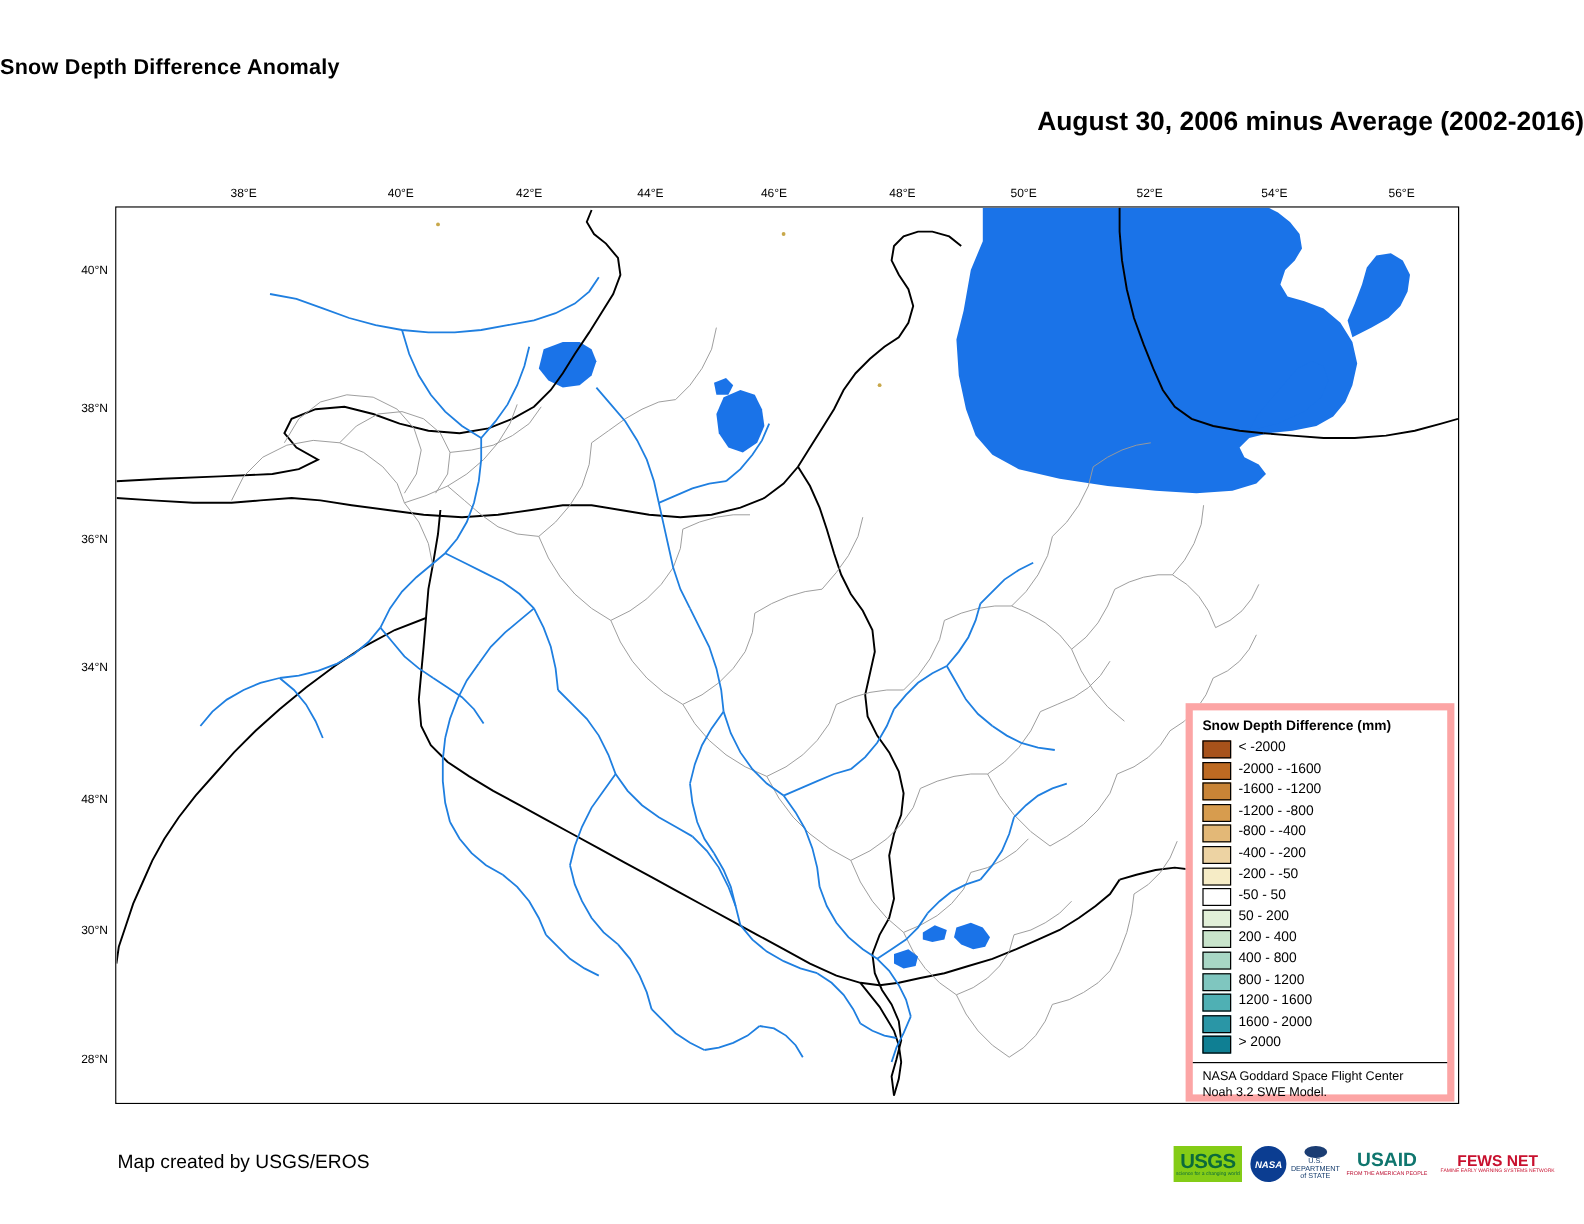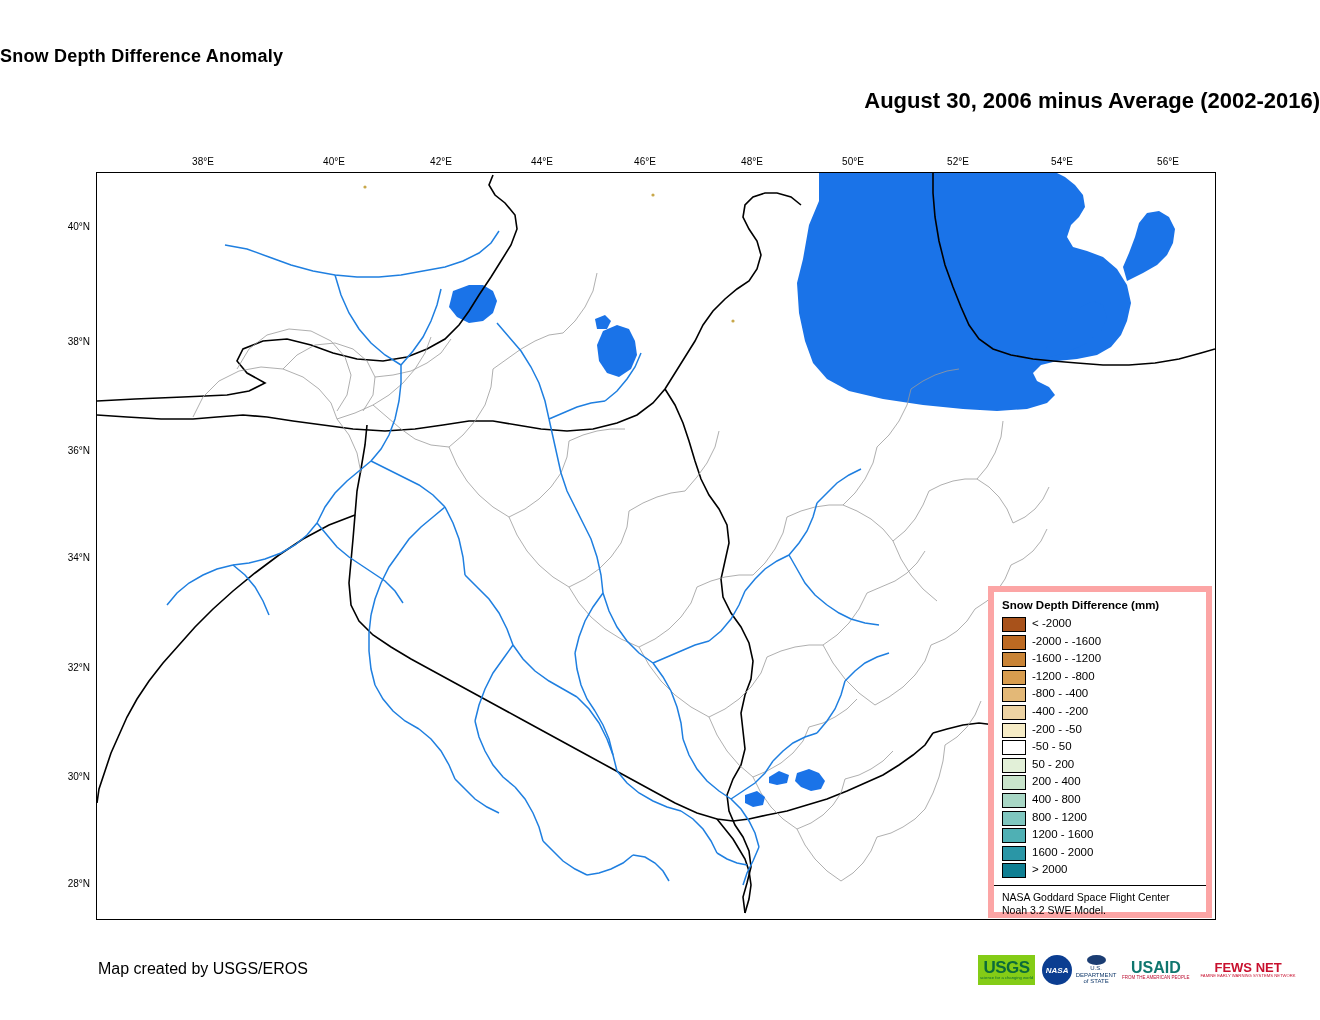--- a/index.html
+++ b/index.html
@@ -188,21 +188,21 @@
 <div class="tick-label-top" style="left:752px">48°E</div>
 <div class="tick-label-top" style="left:853px">50°E</div>
 <div class="tick-label-top" style="left:958px">52°E</div>
 <div class="tick-label-top" style="left:1062px">54°E</div>
 <div class="tick-label-top" style="left:1168px">56°E</div>
 
 <div class="tick-label-left" style="left:56px; width:34px; top:226px">40°N</div>
 <div class="tick-label-left" style="left:56px; width:34px; top:341px">38°N</div>
 <div class="tick-label-left" style="left:56px; width:34px; top:450px">36°N</div>
 <div class="tick-label-left" style="left:56px; width:34px; top:557px">34°N</div>
-<div class="tick-label-left" style="left:56px; width:34px; top:667px">32°N</div>
+<div class="tick-label-left" style="left:56px; width:34px; top:667px">48°N</div>
 <div class="tick-label-left" style="left:56px; width:34px; top:776px">30°N</div>
 <div class="tick-label-left" style="left:56px; width:34px; top:883px">28°N</div>
 
 <div id="map-frame">
   <svg id="map-svg" width="1118" height="746" viewBox="0 0 1118 746" xmlns="http://www.w3.org/2000/svg">
     <rect x="0" y="0" width="1118" height="746" fill="#ffffff"></rect>
 
     <g>
       <path d="M722,0 L722,28 L712,52 L706,86 L700,110 L702,140 L708,168 L716,190 L730,206 L752,218 L786,226 L826,232 L866,236 L900,238 L930,236 L950,230 L958,222 L952,214 L940,208 L936,200 L944,192 L960,188 L980,186 L1000,182 L1014,174 L1024,162 L1030,148 L1034,130 L1030,112 L1020,96 L1006,84 L990,78 L976,74 L970,64 L974,52 L982,44 L988,34 L986,22 L978,12 L968,4 L960,0 Z" fill="#1a73e8"></path>
       <path d="M1030,108 L1046,100 L1060,92 L1070,82 L1076,70 L1078,56 L1072,44 L1062,38 L1050,40 L1042,50 L1038,64 L1032,80 L1026,94 Z" fill="#1a73e8"></path>

